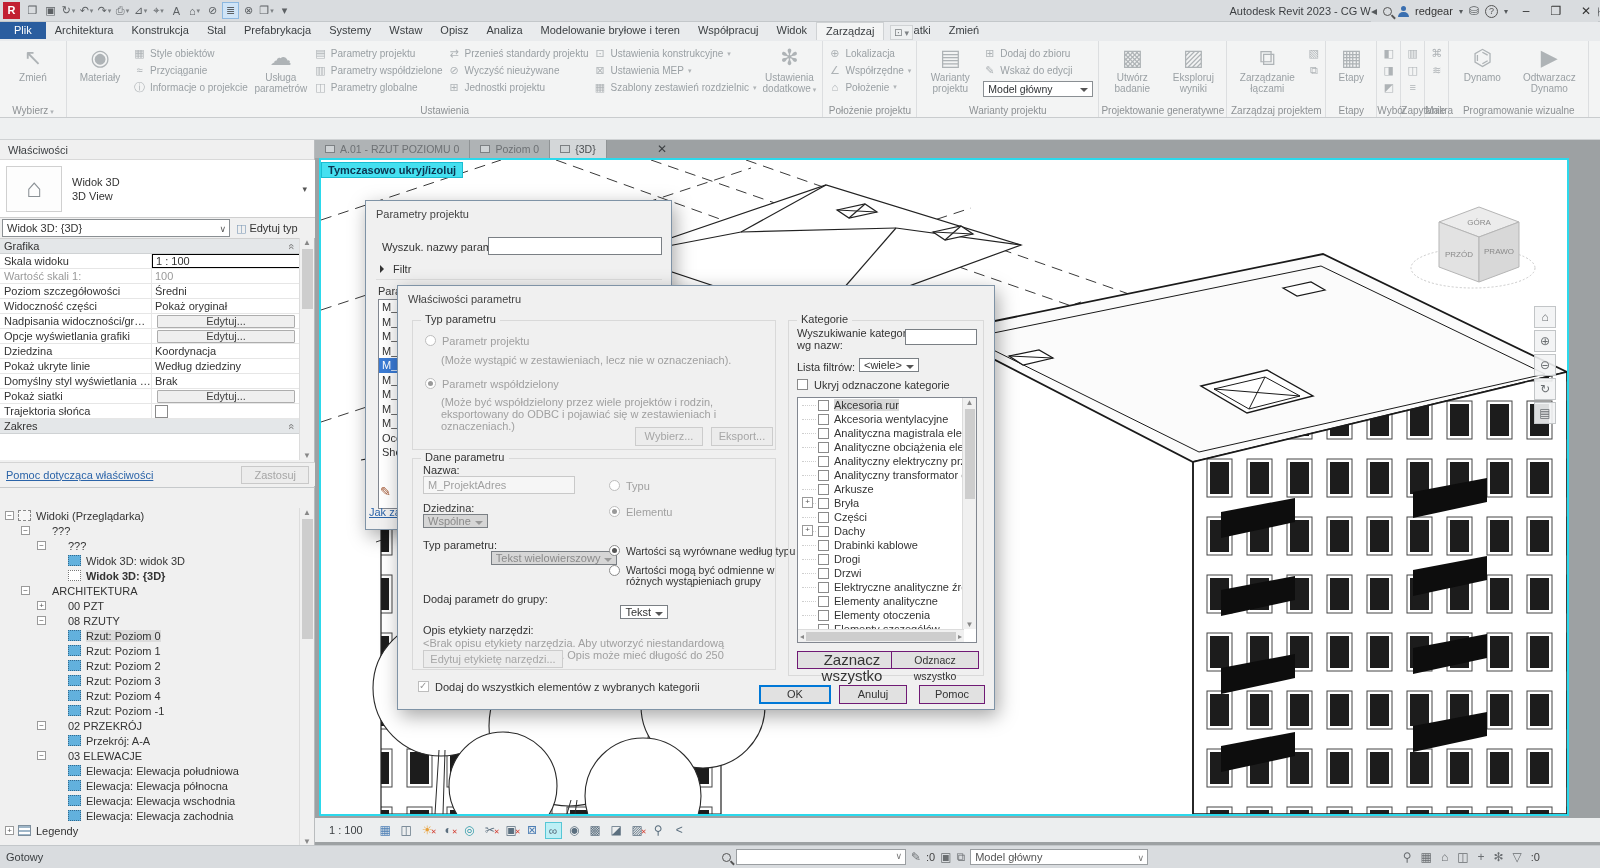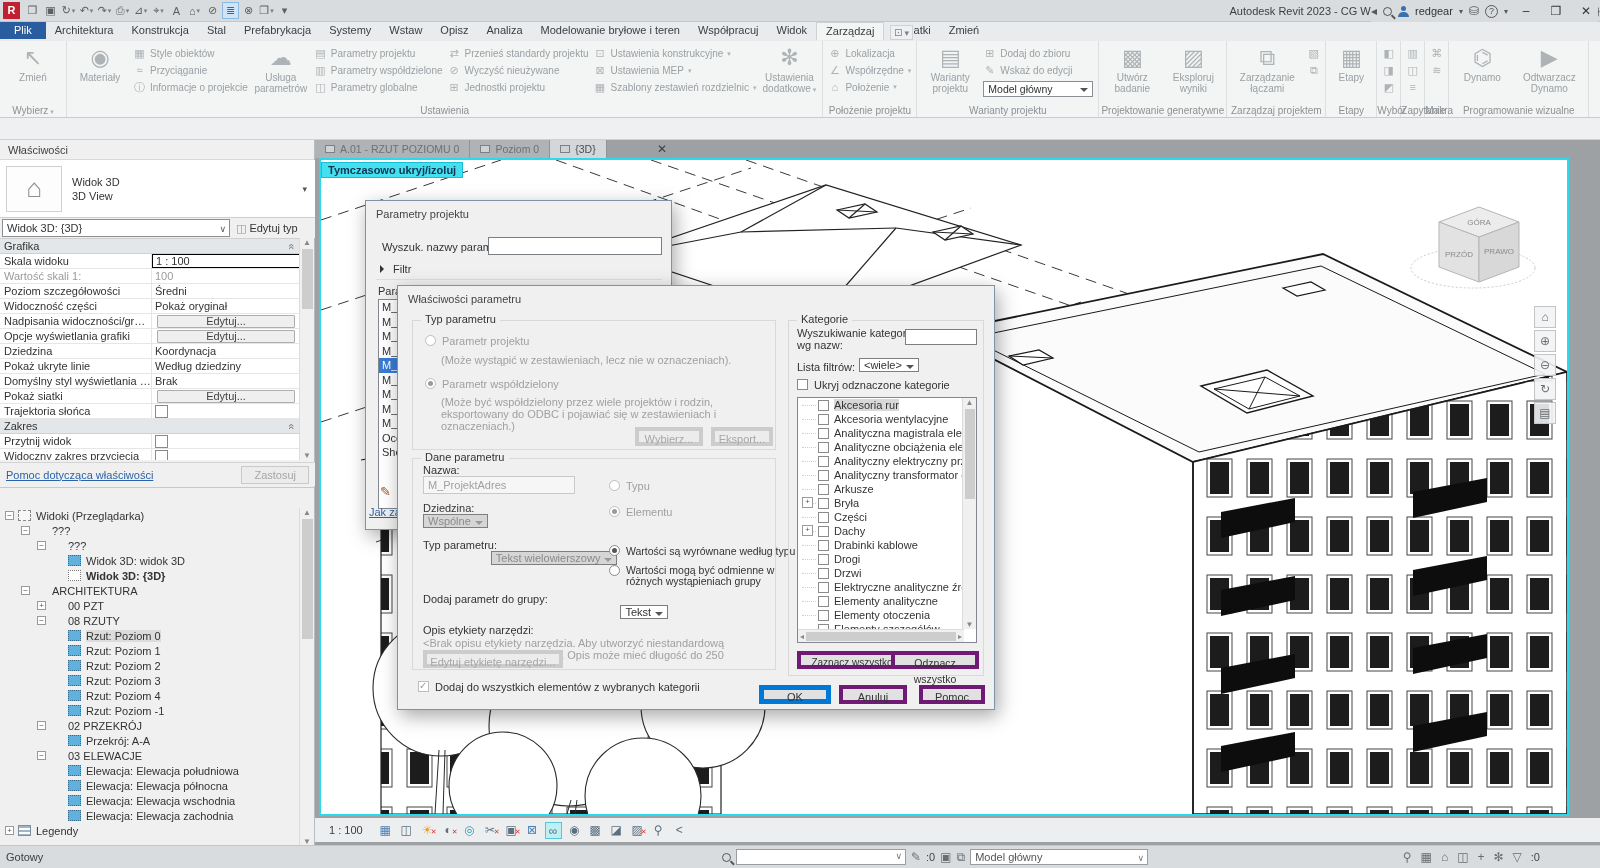--- a/index.html
+++ b/index.html
@@ -142,21 +142,21 @@
 .chk.on::after{content:"✓";position:absolute;left:0px;top:-2px;font-size:10px;color:#444}
 .chk.dis{border-color:#bdbdbd}
 .chk.dis.on::after{color:#9a9a9a}
 .dimtxt{color:#a0a0a0}
 .fline{position:absolute;display:flex;align-items:flex-start;white-space:nowrap}
 .fline.wrap{white-space:normal}
 .sel2{border:1px solid #7a7f84;background:#fff;height:17px;line-height:15px;padding:0 16px 0 4px;position:relative;white-space:nowrap;overflow:hidden}
 .sel2::after{content:"";position:absolute;right:4px;top:6px;border:4px solid transparent;border-top-color:#555}
 .sel2.dis{background:#d6d6d6;color:#8a8a8a}
 .sel2.dis::after{border-top-color:#999}
-.btn{border:4px solid #701a75;background:#e1e1e1;height:19px;line-height:17px;text-align:center;color:#333;display:inline-block}
+.btn{border:1px solid #701a75;background:#e1e1e1;height:19px;line-height:17px;text-align:center;color:#333;display:inline-block}
 .btn.dis{color:#a6a6a6;border-color:#cccccc;background:#ececec}
 .btn.def{box-shadow:0 0 0 1px #0078d7 inset;border-color:#0078d7}
 #d2-cats-list{position:absolute;left:8px;top:76px;width:180px;height:246px;border:1px solid #828790;background:#fff;overflow:hidden}
 .citem{display:flex;align-items:center;height:14px;padding-left:4px;white-space:nowrap}
 .cline{width:14px;flex:0 0 14px;border-bottom:1px dotted #cfcfcf;height:1px;margin-right:2px;position:relative}
 .citem.plus .cline::before{content:"+";position:absolute;left:0;top:-6px;width:9px;height:9px;border:1px solid #9a9a9a;background:#fff;font-size:8px;line-height:7px;text-align:center;color:#555}
 .citem .chk{margin-right:5px}
 .citem.hl .clabel{background:#d8d8d8}
 .clabel{overflow:hidden;color:#333}
 .cscroll{position:absolute;right:0;top:0;width:14px;height:231px;background:#f0f0f0;border-left:1px solid #dcdcdc;color:#888;font-size:8px;text-align:center}
@@ -571,37 +571,20 @@
         </div>
 
         <div class="prow v-check">
           <span class="plabel">Trajektoria słońca</span>
           <span class="pval">
             <span></span>
           </span>
         </div>
       </div>
     <div class="psec">Zakres</div>
-    <div>
-
-        <div class="prow v-check">
-          <span class="plabel">Przytnij widok</span>
-          <span class="pval">
-            <span></span>
-          </span>
-        </div>
-
-        <div class="prow v-check">
-          <span class="plabel">Widoczny zakres przycięcia</span>
-          <span class="pval">
-            <span></span>
-          </span>
-        </div>
-
-      </div>
   </div>
   <div class="pscroll">▲<div class="thumb"></div><div style="position:absolute;bottom:0;left:0;right:0">▼</div></div>
   <div id="props-footer">
     <span class="plink">Pomoc dotycząca właściwości</span>
     <span class="applybtn">Zastosuj</span>
   </div>
 </div>
 
 <div id="browser">
   <div id="tree">
@@ -1139,20 +1122,20 @@
             <span class="clabel">Elementy szczegółów</span>
           </div>
         </div>
       <div class="cscroll">▲<div class="thumb"></div><div style="position:absolute;bottom:0;left:0;right:0">▼</div></div>
       <div class="chscroll">
           <span>◂</span>
           <span class="thumb"></span>
           <span>▸</span>
         </div>
     </div>
-    <span class="btn abs" style="left:8px;top:330px;width:110px;height:18px;line-height:16px;font-size:10px">Zaznacz wszystko</span>
+    <span class="btn abs" style="left:8px;top:330px;width:110px;height:18px;line-height:16px;font-size:15px">Zaznacz wszystko</span>
     <span class="btn abs" style="left:102px;top:330px;width:88px;height:18px;line-height:16px;font-size:10.5px">Odznacz wszystko</span>
   </div>
 
   <span class="btn def abs" style="left:361px;top:399px;width:72px">OK</span>
   <span class="btn abs" style="left:441px;top:399px;width:68px">Anuluj</span>
   <span class="btn abs" style="left:521px;top:399px;width:66px">Pomoc</span>
 </div>
 
 </body></html>

